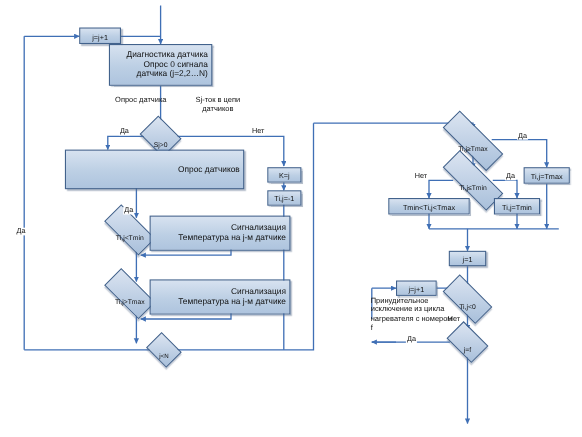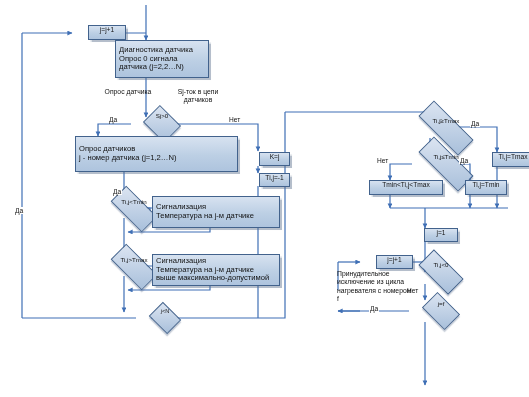--- a/index.html
+++ b/index.html
@@ -16,26 +16,25 @@
   }
   svg#wires{
     position:absolute;left:0;top:0;width:529px;height:397px;
     pointer-events:none;
   }
   
   .node{
     position:absolute;
     box-sizing:border-box;
     display:flex;
-    align-items:flex-start;
+    align-items:flex-end;
     justify-content:center;
     text-align:center;
     color:#111111;
     line-height:1.18;
-    margin-left:16px;
   }
   .proc{
     background:linear-gradient(180deg,#d7e2f0 0%,#bccfe4 55%,#aec4de 100%);
     border:1px solid #42628c;
     box-shadow:1.5px 1.5px 1px rgba(90,110,140,.45);
   }
   .proc.big{ font-size:7.6px; padding:2px 3px; }
   .proc.small{ font-size:6.6px; padding:0 2px; }
   .diamond{
     background:transparent;
@@ -176,21 +175,20 @@
   </div>
   <div class="edge-label" style="left:108px;top:116px;">
     <span>Да</span>
   </div>
   <div class="edge-label" style="left:228px;top:116px;">
     <span>Нет</span>
   </div>
 
   <div class="node proc big" style="left:59px;top:136px;width:163px;height:36px;flex-direction:column;">
     <span>Опрос датчиков</span>
-    <span>j - номер датчика (j=1,2…N)</span>
   </div>
 
   <div class="node proc small" style="left:243px;top:152px;width:31px;height:14px;">
     <span>K=j</span>
   </div>
 
   <div class="node proc small" style="left:243px;top:173px;width:31px;height:14px;">
     <span>Ti,j=-1</span>
   </div>
 
@@ -208,21 +206,20 @@
   </div>
 
   <div class="node diamond" style="left:96px;top:256px;width:44px;height:22px;">
     <span class="dshape"></span>
     <span class="dlabel">Ti,j&gt;Tmax</span>
   </div>
 
   <div class="node proc big" style="left:136px;top:254px;width:128px;height:32px;flex-direction:column;">
     <span>Сигнализация</span>
     <span>Температура на j-м датчике</span>
-    <span>выше максимально-допустимой</span>
   </div>
 
   <div class="edge-label" style="left:14px;top:207px;">
     <span>Да</span>
   </div>
 
   <div class="node diamond" style="left:136px;top:308px;width:26px;height:20px;">
     <span class="dshape"></span>
     <span class="dlabel" style="font-size:5.6px;">j&lt;N</span>
   </div>

